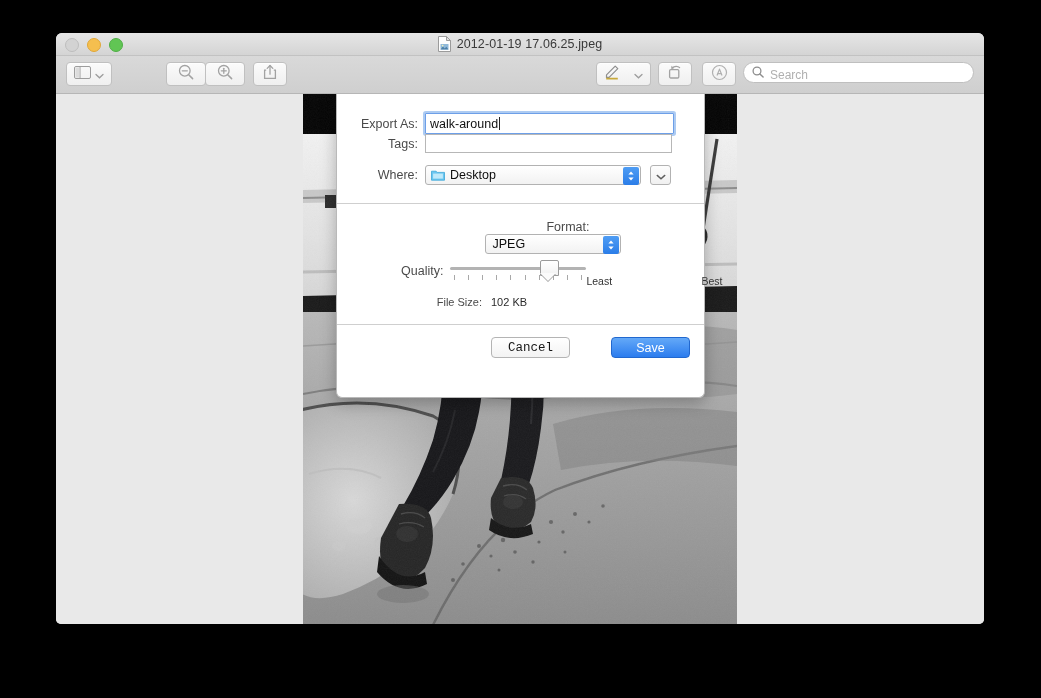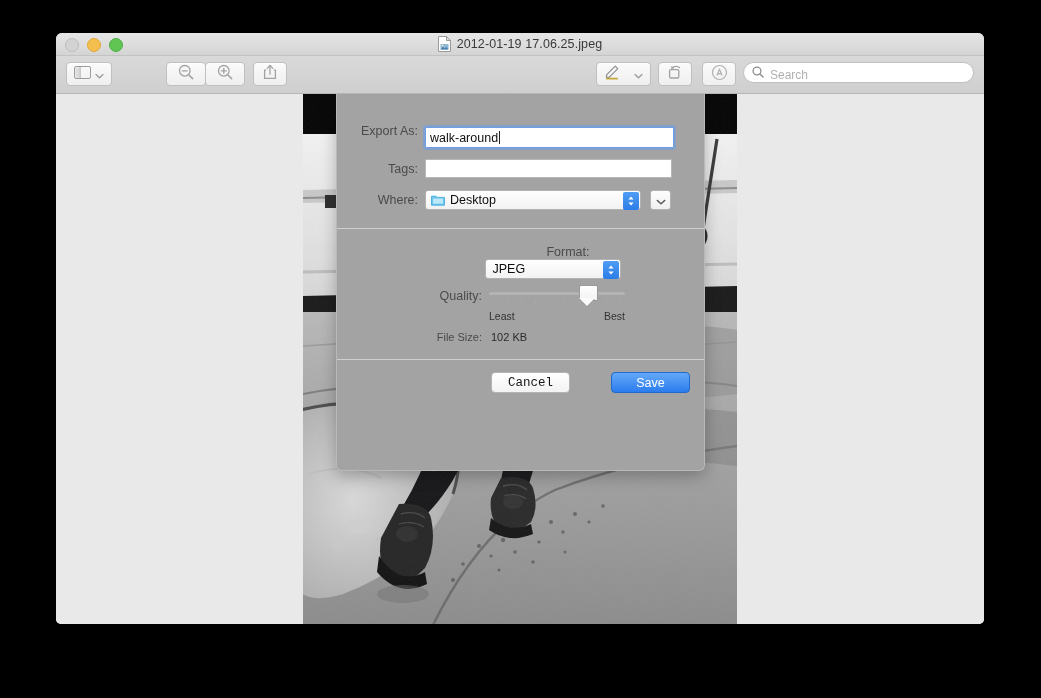--- a/index.html
+++ b/index.html
@@ -83,22 +83,22 @@
     width: 434px; height: 531px;
     overflow: hidden;
     background: #bdbdbd;
   }
   .photo svg { display:block; }
 
   
   .sheet {
     position: absolute;
     left: 280px; top: 0px;
-    width: 369px; height: 377px;
-    background: #a3a3a3;
+    width: 369px; height: 304px;
+    background: #ffffff;
     border: 1px solid #b9b9b9;
     border-top: none;
     border-radius: 0 0 6px 6px;
     box-shadow: 0 5px 16px rgba(0,0,0,.26);
     box-sizing: border-box;
   }
   .sheet-sep { height: 1px; background: #cfcfcf; }
 
   .form-row { display: flex; align-items: center; }
   .form-label {
@@ -112,21 +112,20 @@
     border: 1px solid #b7b7b7;
     box-sizing: border-box;
     display: flex; align-items: center;
     padding-left: 4px;
     font-size: 12.5px; color: #111;
   }
   .tf-focus {
     border: 1px solid #6d9fe8;
     box-shadow: 0 0 0 2px rgba(106,160,232,.55);
     border-radius: 1px;
-    margin-top: 14px;
   }
   .caret {
     display: inline-block; width: 1px; height: 13px;
     background: #222; margin-left: 1px;
   }
   .popup {
     height: 20px;
     background: linear-gradient(#ffffff,#f2f2f2);
     border: 1px solid #b2b2b2;
     border-radius: 3px;
@@ -446,21 +445,21 @@
       <div class="sheet">
 
         <div class="form-row" style="margin-top:19px;">
           <div class="form-label">Export As:</div>
           <div class="tf tf-focus" style="width:249px; height:21px;">
             <span>walk-around</span>
               <span class="caret"></span>
           </div>
         </div>
 
-        <div class="form-row" style="margin-top:11px;">
+        <div class="form-row" style="">
           <div class="form-label">Tags:</div>
           <div class="tf" style="width:247px;">
             <span></span>
           </div>
         </div>
 
         <div class="form-row" style="margin-top:12px;">
           <div class="form-label">Where:</div>
           <div class="popup" style="width:216px;">
             <span class="folder-ico">
@@ -496,21 +495,21 @@
               <svg width="8" height="12" viewBox="0 0 8 12">
                 <path d="M4 1.4L6.6 4.6H1.4z" fill="#fff"></path>
                 <path d="M4 10.6L1.4 7.4h5.2z" fill="#fff"></path>
               </svg>
             </span>
           </div>
         </div>
 
         <div class="form-row" style="margin-top:9px; padding-left:64px; align-items:flex-start;">
           <div class="form-label" style="width:88px; padding-top:1px;">Quality:</div>
-          <div style="display:flex; flex-direction:column;">
+          <div style="display:flex; flex-direction:row;">
             <div class="slider-wrap">
               <div class="slider-track"></div>
               <div class="ticks" id="ticks">
                   <div class="tick" style="left: 4px;"></div>
                   <div class="tick" style="left: 18px;"></div>
                   <div class="tick" style="left: 32px;"></div>
                   <div class="tick" style="left: 46px;"></div>
                   <div class="tick" style="left: 60px;"></div>
                   <div class="tick" style="left: 75px;"></div>
                   <div class="tick" style="left: 89px;"></div>

